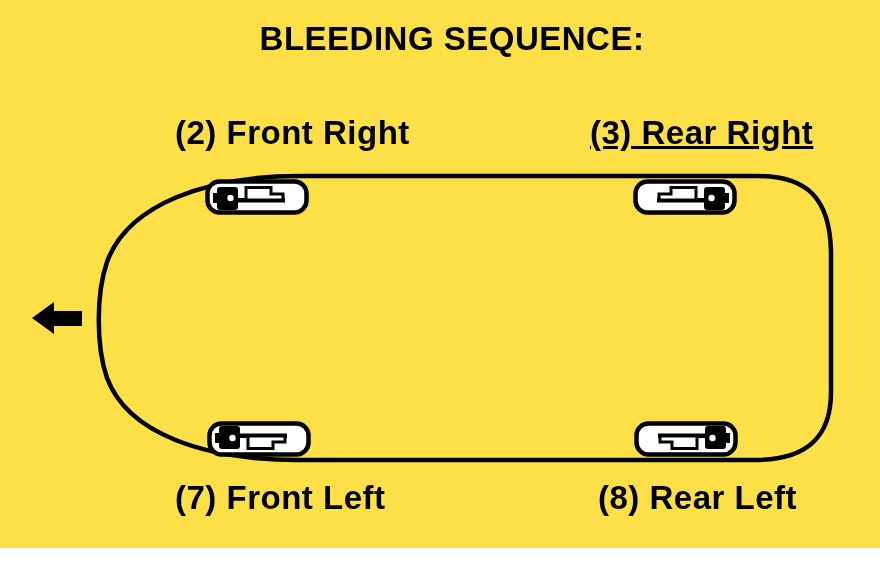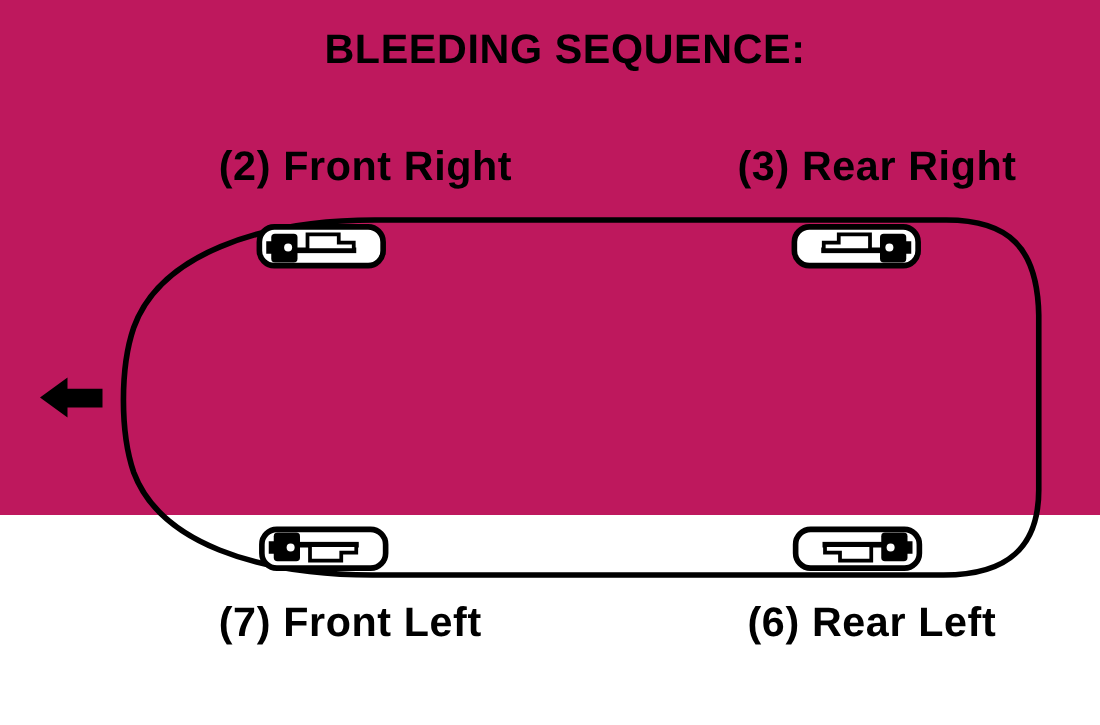--- a/index.html
+++ b/index.html
@@ -2,34 +2,34 @@
 <html><head>
 <meta charset="utf-8">
 <style>
   * { margin: 0; padding: 0; box-sizing: border-box; }
   html, body {
     width: 880px; height: 580px;
     background: #ffffff;
     font-family: "Liberation Sans", sans-serif;
     overflow: hidden;
   }
-  .stage { position: relative; width: 880px; height: 412px; background: #be185d; }
+  .stage { position: relative; width: 880px; height: 548px; background: #fde047; }
   .diagram-svg { position: absolute; left: 0; top: 0; }
   .txt {
     position: absolute;
     color: #000000;
     font-weight: 700;
     font-size: 33px;
     line-height: 36px;
     white-space: nowrap;
     letter-spacing: 0.5px;
   }
   .page-title { left: 452px; top: 21px; transform: translateX(-50%); }
   .lbl-fr { left: 175px; top: 115px; }
-  .lbl-rr { left: 590px; top: 115px; }
+  .lbl-rr { left: 590px; top: 115px; text-decoration: underline; }
   .lbl-fl { left: 175px; top: 480px; }
   .lbl-rl { left: 598px; top: 480px; }
 </style>
 </head>
 <body>
 
 <div class="stage">
 
   <svg class="diagram-svg" width="880" height="580" viewBox="0 0 880 580">
 
@@ -80,15 +80,15 @@
   </svg>
 
   <div class="txt page-title">BLEEDING SEQUENCE:</div>
 
   <div class="txt lbl-fr">(2) Front Right</div>
 
   <div class="txt lbl-rr">(3) Rear Right</div>
 
   <div class="txt lbl-fl">(7) Front Left</div>
 
-  <div class="txt lbl-rl">(6) Rear Left</div>
+  <div class="txt lbl-rl">(8) Rear Left</div>
 
 </div>
 
 </body></html>

